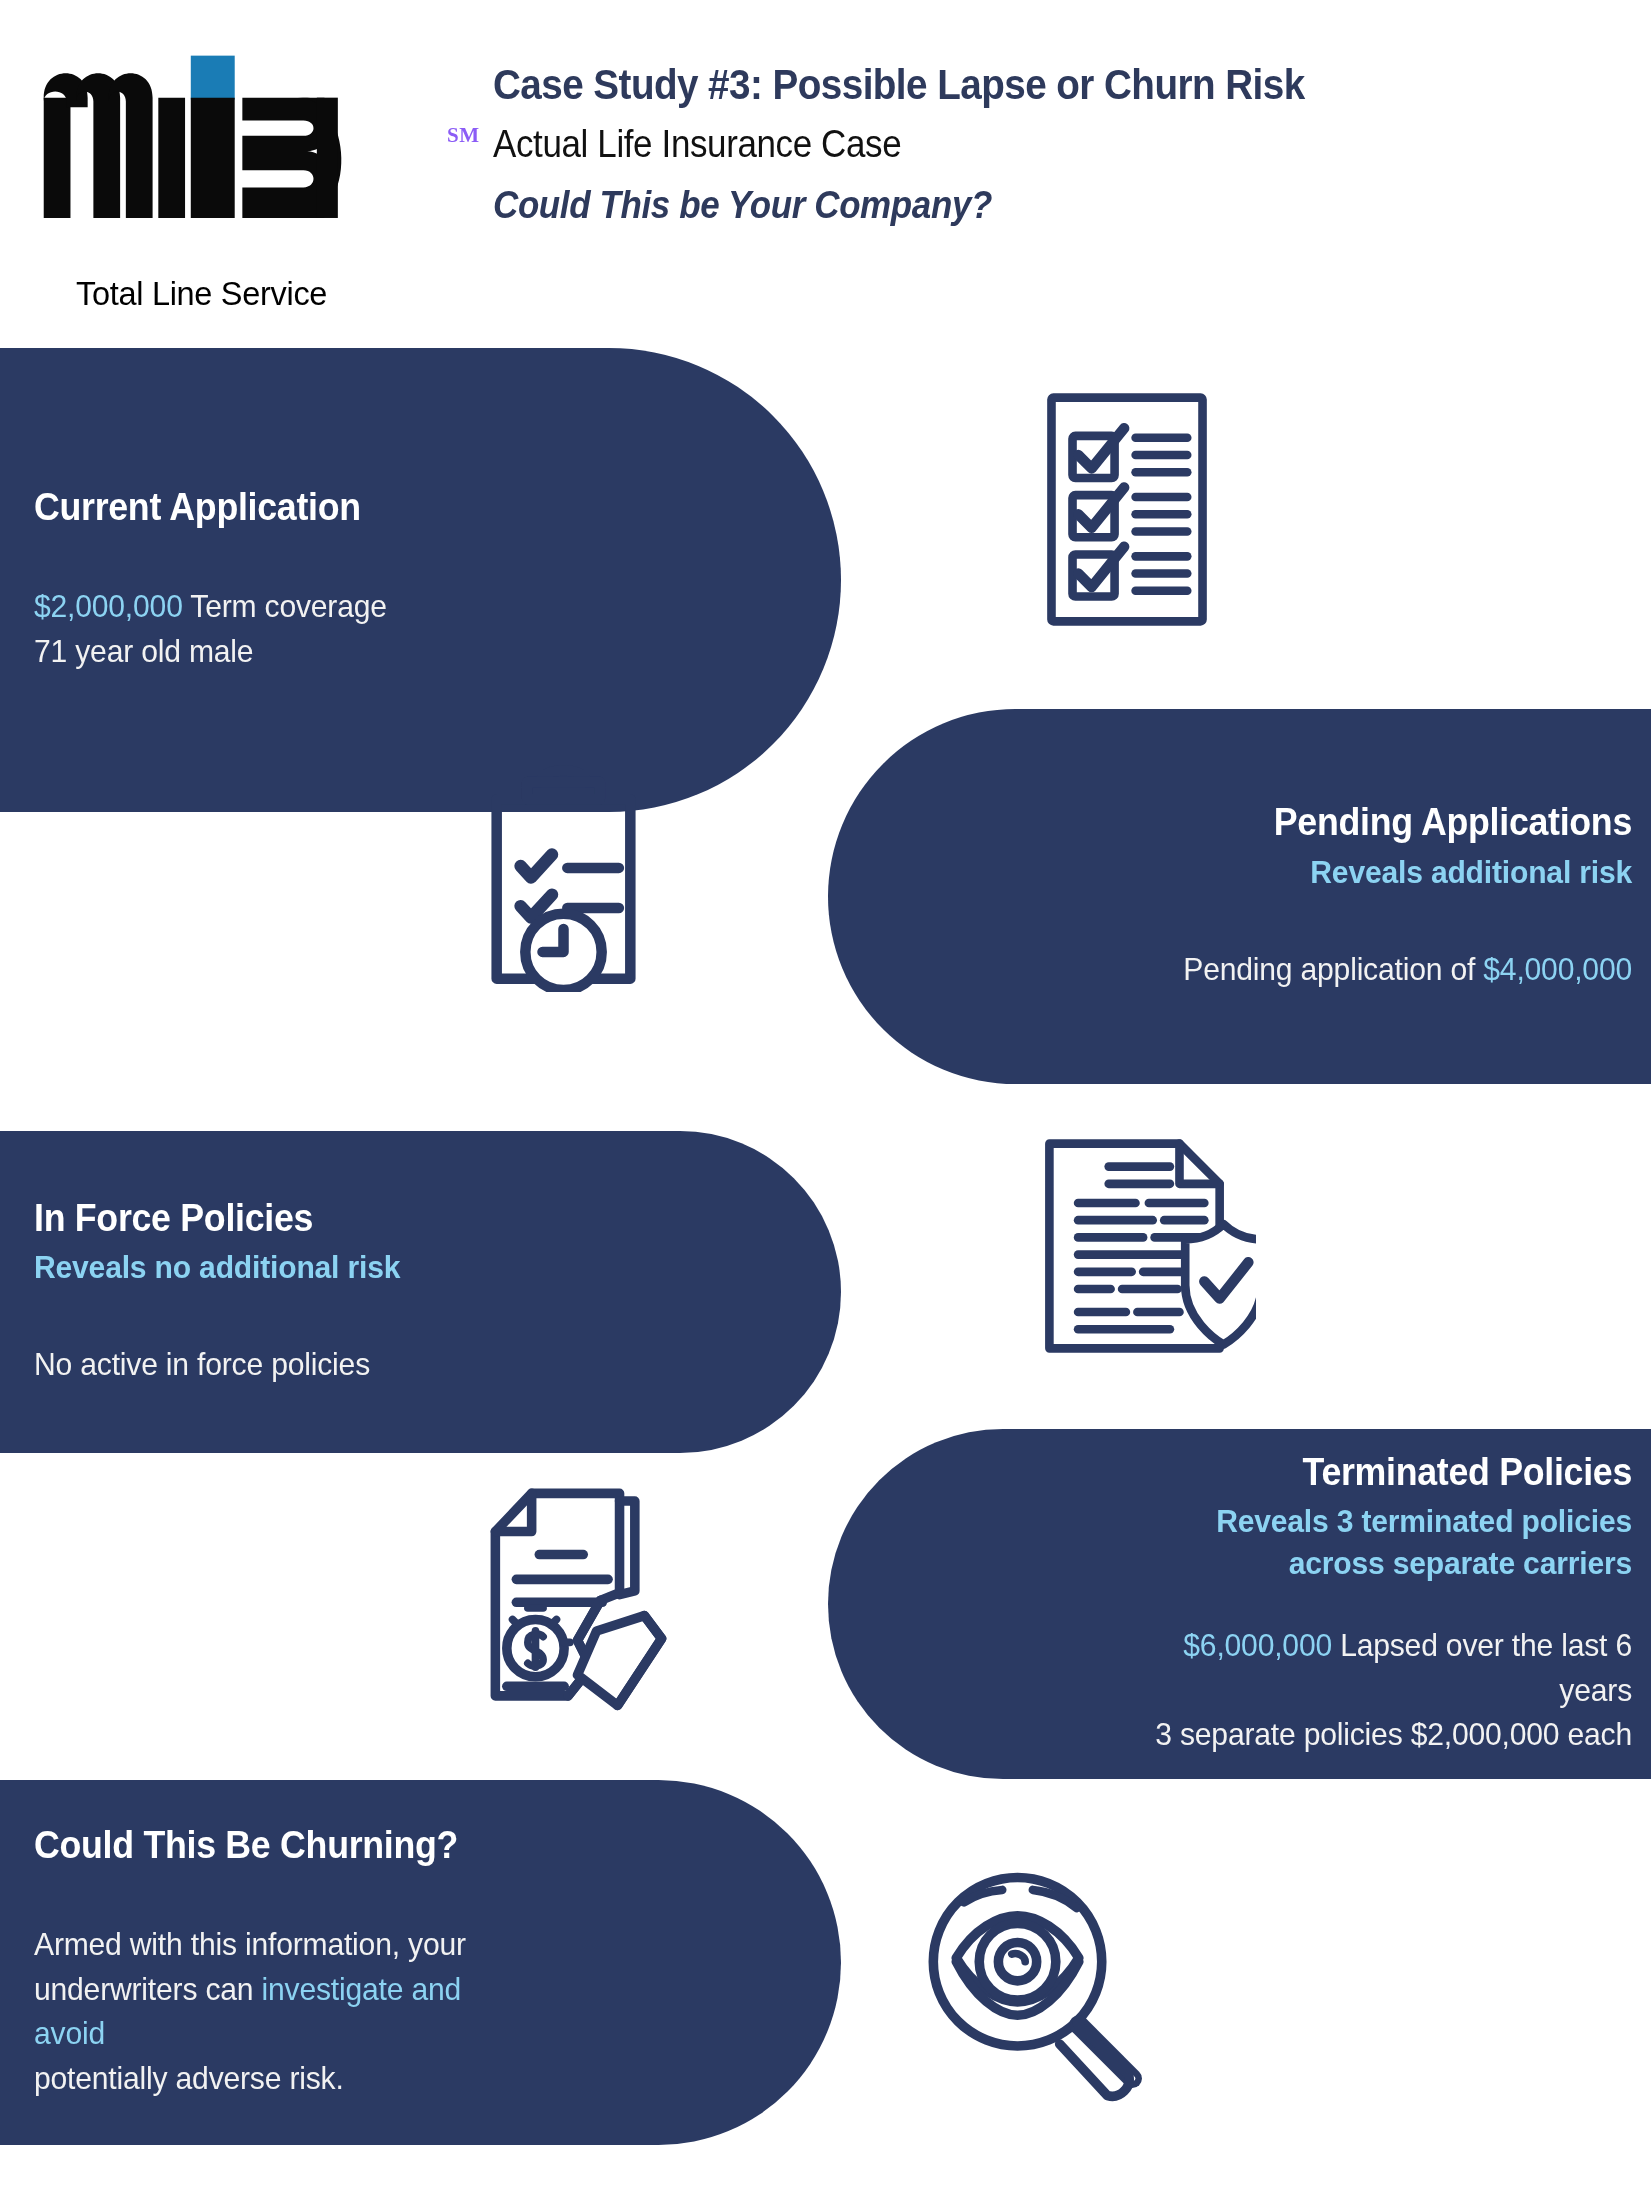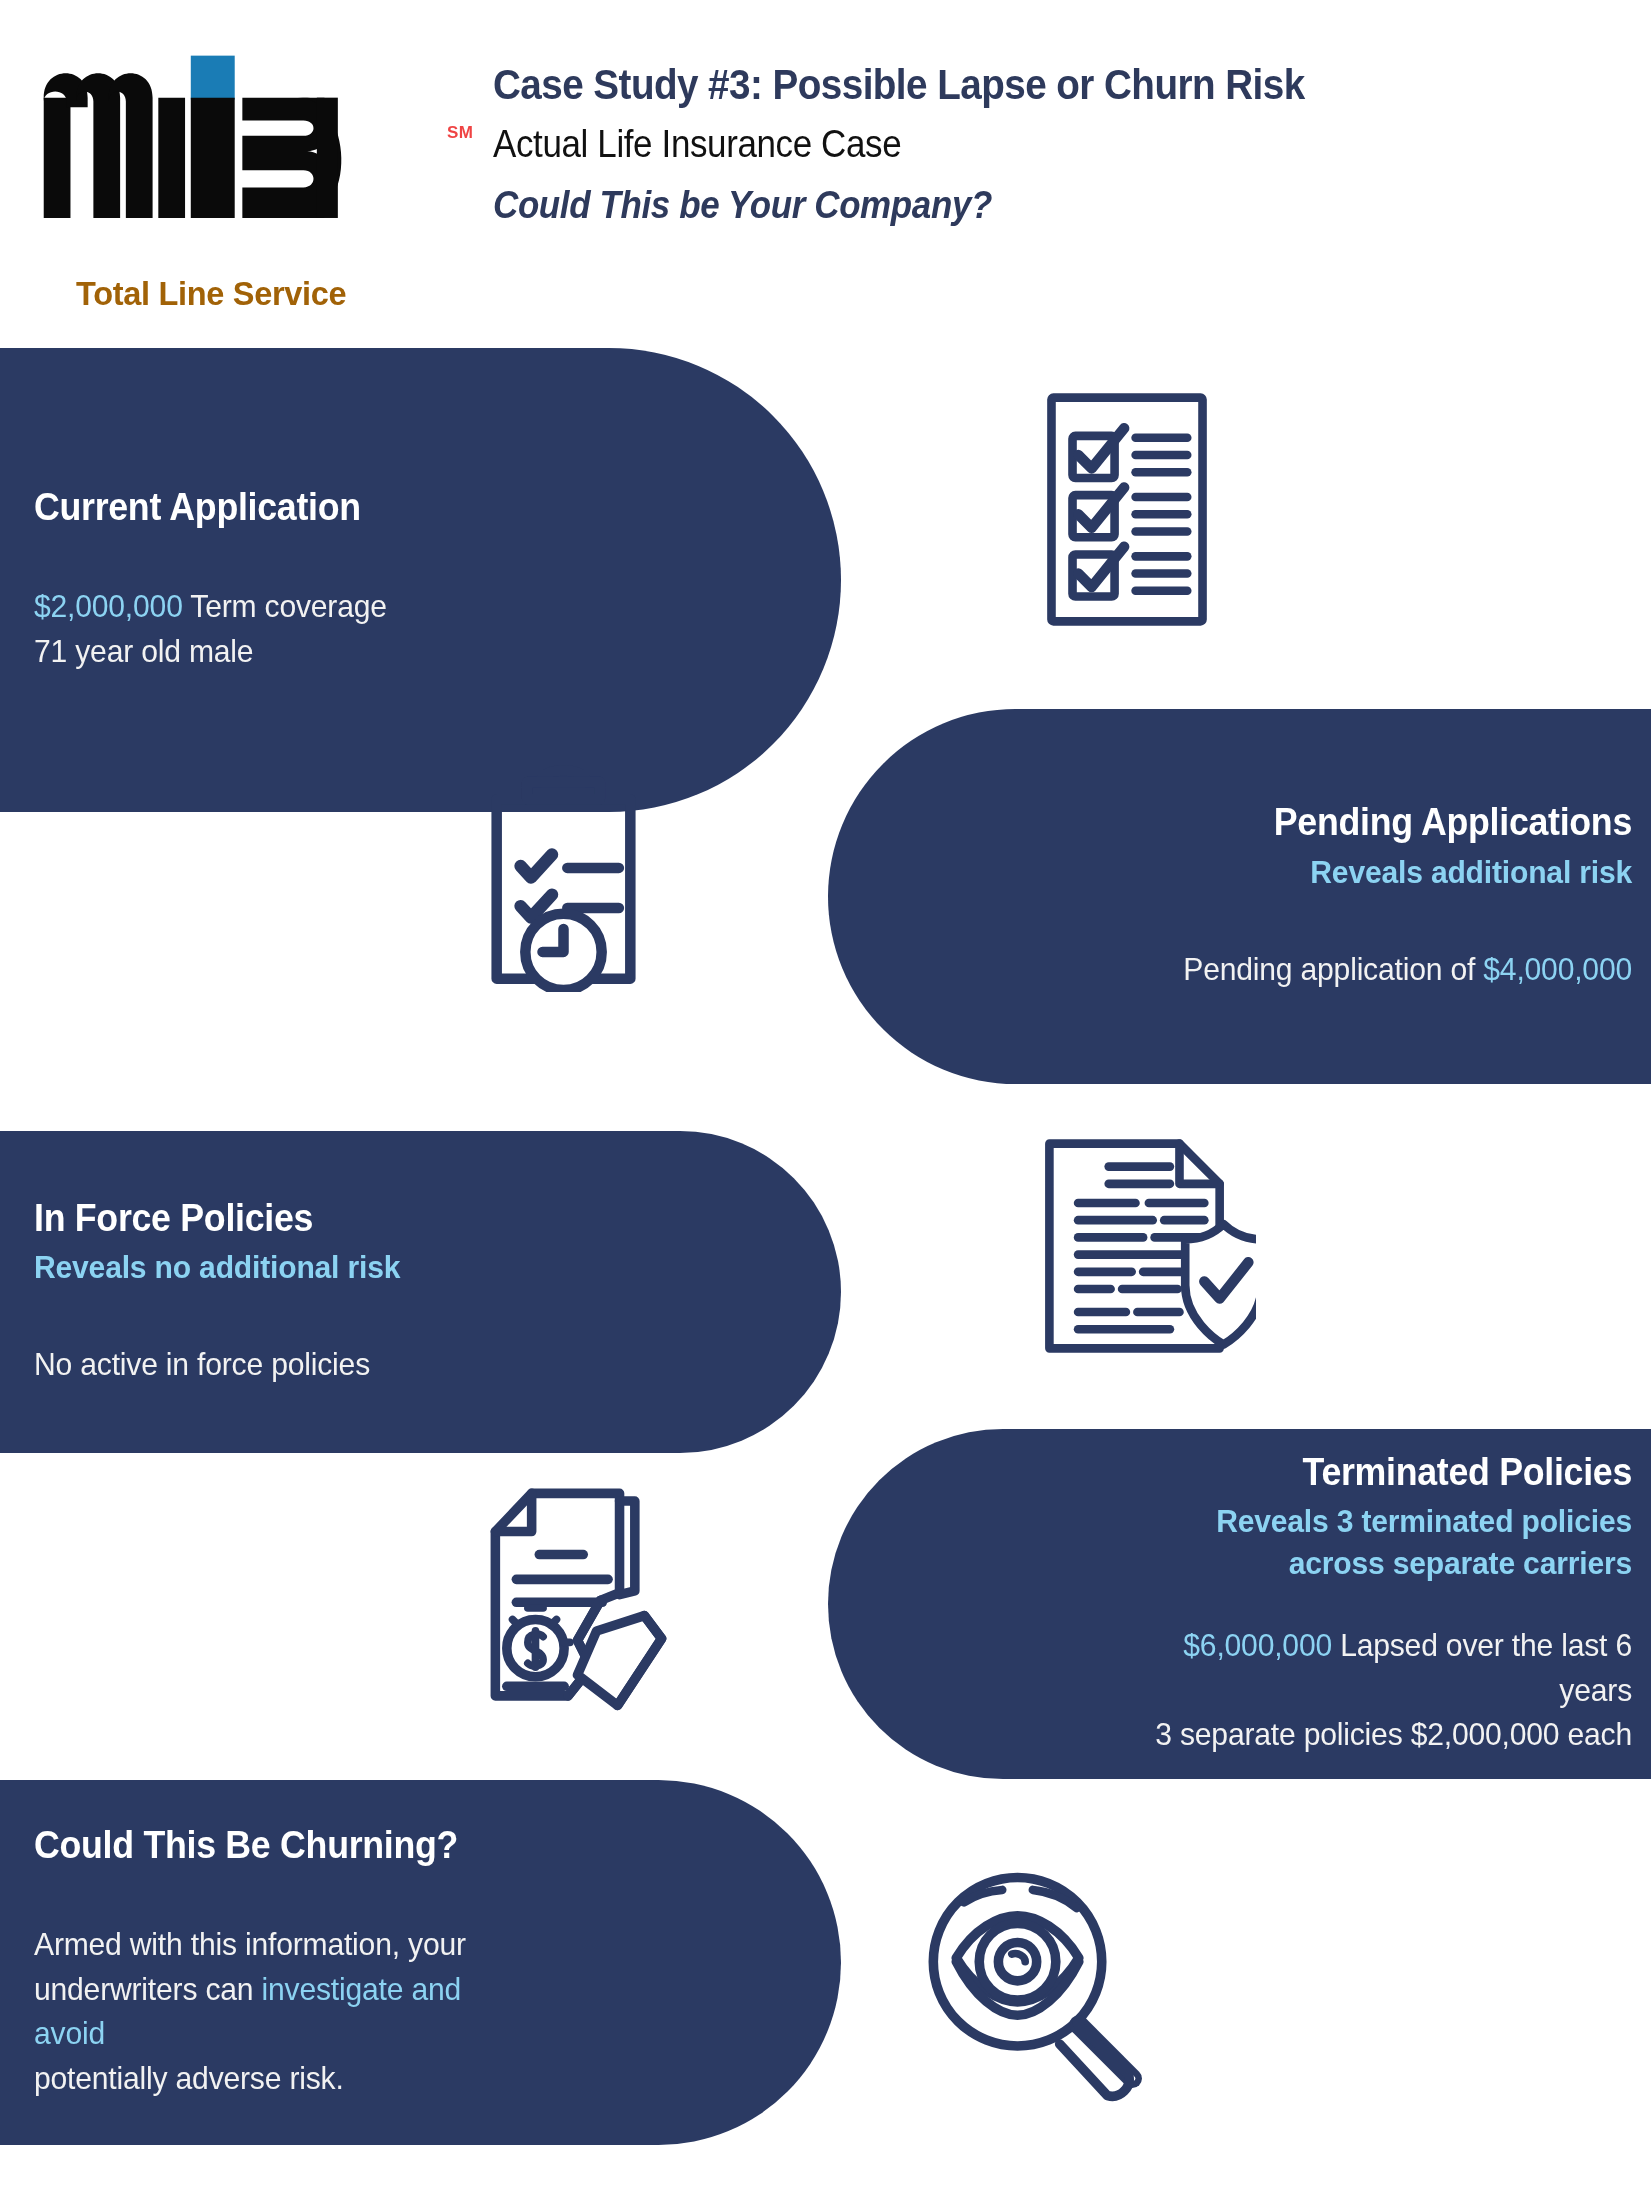--- a/index.html
+++ b/index.html
@@ -17,26 +17,27 @@
     background: #ffffff;
   }
 
   
   .header { position: absolute; top: 0; left: 0; width: 1652px; height: 325px; }
 
   .logo-block { position: absolute; left: 38px; top: 48px; width: 401px; height: 239px; }
   .logo-mark { position: relative; width: 382px; height: 172px; }
   .logo-sm {
     position: absolute; left: 409px; top: 75px;
-    font-size: 17px; font-weight: bold; color: #ef4444;
+    font-size: 21px; font-weight: bold; color: #8b5cf6;
     letter-spacing: 0.5px;
+    font-family: Liberation Serif, serif;
   }
   .logo-tagline {
     position: absolute; left: 38px; top: 228px;
-    font-size: 32.5px; font-weight: bold; color: #a16207;
+    font-size: 32.5px; font-weight: normal; color: #000000;
     letter-spacing: -0.3px;
     font-family: "Liberation Sans", sans-serif;
   }
 
   .header-text { position: absolute; left: 493px; top: 59px; width: 1128px; }
   .h-title {
     font-size: 42px; font-weight: bold; color: #2E3A5C;
     letter-spacing: -0.6px; line-height: 1.25;
     white-space: nowrap;
     transform: scaleX(0.92); transform-origin: left center;

